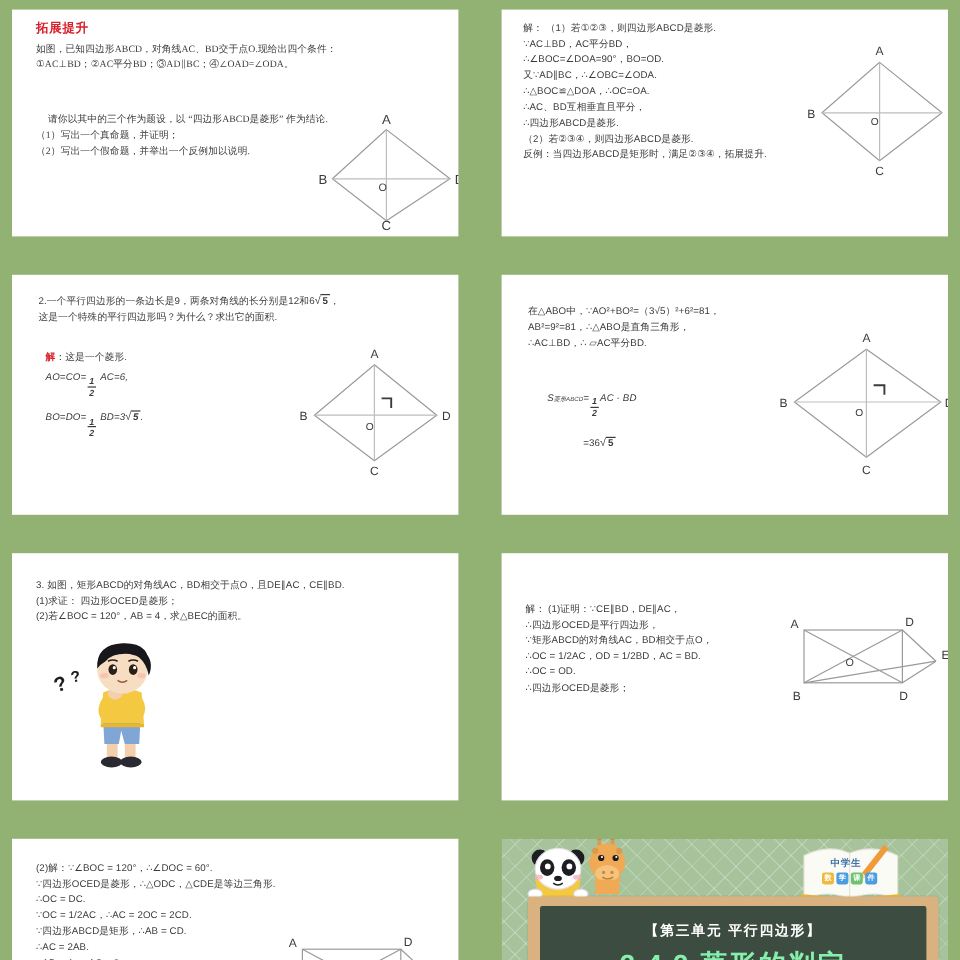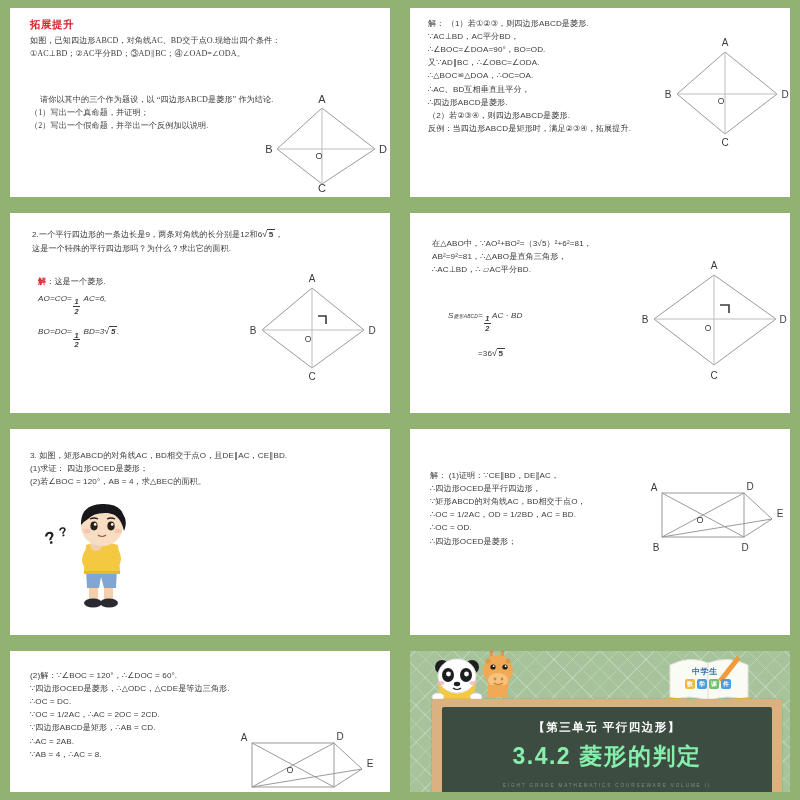--- a/index.html
+++ b/index.html
@@ -21,21 +21,21 @@
     background: #92b273;
   }
 
   
   .grid {
     position: absolute;
     inset: 0;
     display: grid;
     grid-template-columns: 1fr 1fr;
     grid-template-rows: 205px 216px 222px 157px;
-    gap: 0;
+    gap: 16px;
   }
   .cell {
     position: relative;
     padding: 8px 10px;
     box-sizing: border-box;
   }
   .slide {
     position: relative;
     width: 100%;
     height: 100%;

